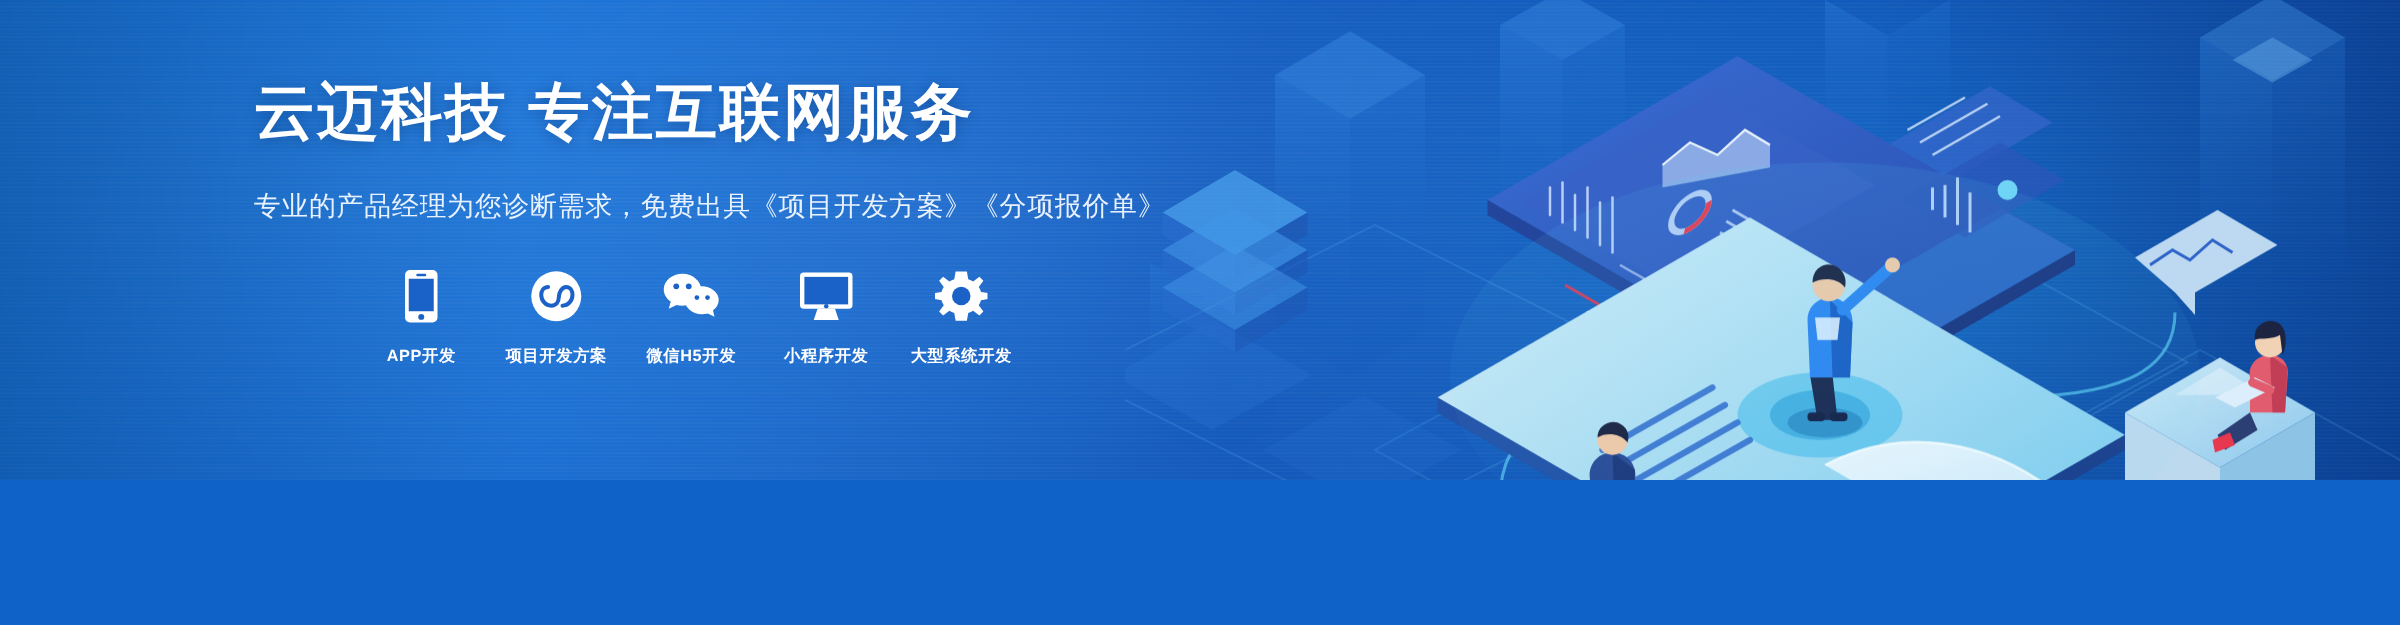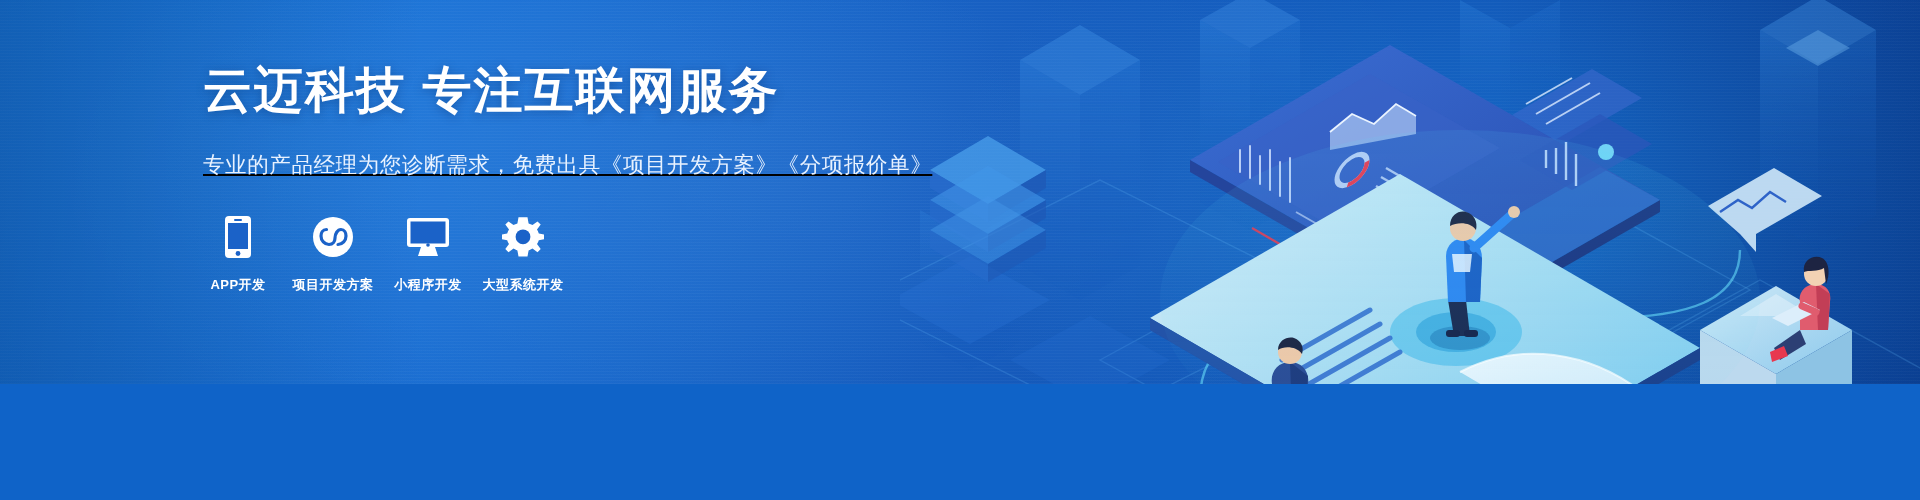--- a/index.html
+++ b/index.html
@@ -27,27 +27,27 @@
                linear-gradient(90deg, rgba(4,40,95,0.30) 0%, rgba(0,0,0,0) 22%, rgba(0,0,0,0) 78%, rgba(4,38,92,0.26) 100%);
   }
 
   
   .content { position:absolute; left:203px; top:62px; width:700px; z-index:6; }
   .title {
     font-size:49px; font-weight:bold; color:#ffffff; letter-spacing:2px;
     line-height:1.18; white-space:nowrap;
     text-shadow:0 2px 10px rgba(4,40,98,0.35);
   }
-  .subtitle { margin-top:27px;text-decoration:underline; }
+  .subtitle { margin-top:27px; }
   .sub-line {
     font-size:21.5px; color:#e8f2ff; line-height:36px;
     letter-spacing:0.6px; white-space:nowrap;
     font-family:"Liberation Serif","DejaVu Serif", serif;
   }
-  .services { margin-top:32px; display:flex; align-items:flex-start; gap:25px; }
+  .services { margin-top:32px; display:flex; align-items:flex-start; gap:38px;justify-content:center; }
   .service { width:70px; display:flex; flex-direction:column; align-items:center; }
   .svc-icon { height:44px; display:flex; align-items:center; justify-content:center; }
   .svc-icon svg { display:block; }
   .svc-label {
     margin-top:17px; font-size:13px; color:#ffffff; font-weight:bold;
     white-space:nowrap; letter-spacing:0.5px;
   }
 
   
   .art { position:absolute; right:0; top:0; width:1020px; height:500px; z-index:3; }
@@ -360,20 +360,33 @@
       <div class="service">
         <div class="svc-icon">
           <svg width="42" height="42" viewBox="0 0 42 42">
             <circle cx="21" cy="21" r="20" fill="#ffffff"></circle>
             <path d="M14.5,13.5 C10.5,13.5 9,17 9,20 C9,24.5 12.5,28.5 17,28.5 C21,28.5 23,25.5 23,22 C23,18 25.5,13.5 29,13.5 C32.5,13.5 34,17 34,20 C34,24.5 30.5,28.5 26,28.5" fill="none" stroke="#1b62c8" stroke-width="3.2" stroke-linecap="round"></path>
           </svg>
         </div>
         <div class="svc-label">项目开发方案</div>
       </div>
 
+      <div class="service">
+        <div class="svc-icon">
+          <svg width="46" height="40" viewBox="0 0 46 40">
+            <path d="M16,2 C7.7,2 1,7.6 1,14.5 C1,18.4 3.2,21.9 6.6,24.2 L5,30 L11.2,26.9 C12.7,27.3 14.3,27.5 16,27.5 C24.3,27.5 31,21.9 31,15 C31,8.1 24.3,2 16,2 Z" fill="#ffffff"></path>
+            <circle cx="11" cy="12" r="2.3" fill="#1b62c8"></circle>
+            <circle cx="21" cy="12" r="2.3" fill="#1b62c8"></circle>
+            <path d="M31.5,12 C38.4,12 45,16.7 45,22.8 C45,26.2 43.2,29.2 40.4,31.2 L41.6,36.4 L36.2,33.7 C34.8,34.1 33.2,34.3 31.5,34.3 C24.6,34.3 18,29.6 18,23.5 C18,17.4 24.6,12 31.5,12 Z" fill="#ffffff"></path>
+            <circle cx="27.5" cy="21" r="1.9" fill="#1b62c8"></circle>
+            <circle cx="36" cy="21" r="1.9" fill="#1b62c8"></circle>
+          </svg>
+        </div>
+        <div class="svc-label">微信H5开发</div>
+      </div>
 
       <div class="service">
         <div class="svc-icon">
           <svg width="44" height="40" viewBox="0 0 44 40">
             <rect x="1" y="1" width="42" height="29" rx="3" fill="#ffffff"></rect>
             <rect x="4.5" y="4.5" width="35" height="22" fill="#1b62c8"></rect>
             <circle cx="22" cy="28" r="1.8" fill="#1b62c8"></circle>
             <polygon points="15,30 29,30 32,39 12,39" fill="#ffffff"></polygon>
           </svg>
         </div>

